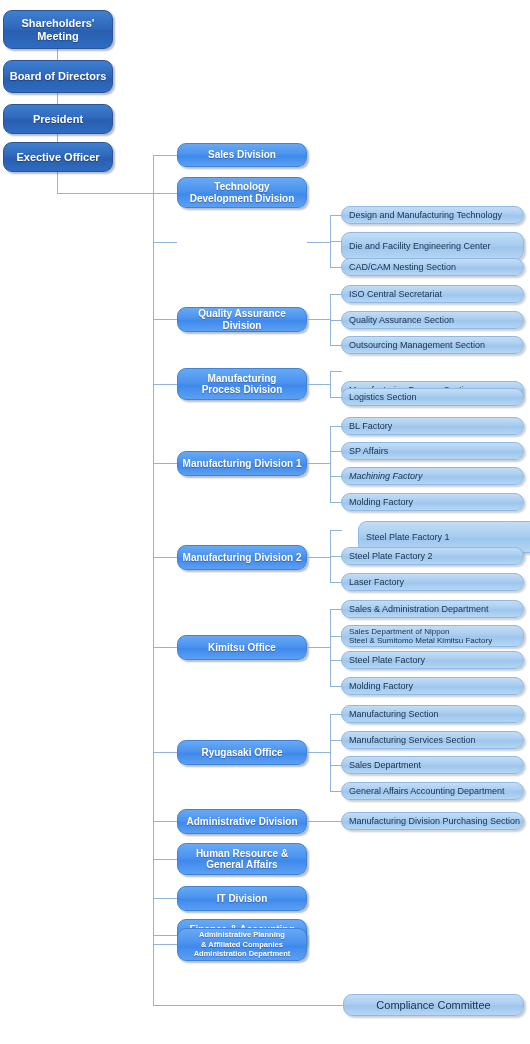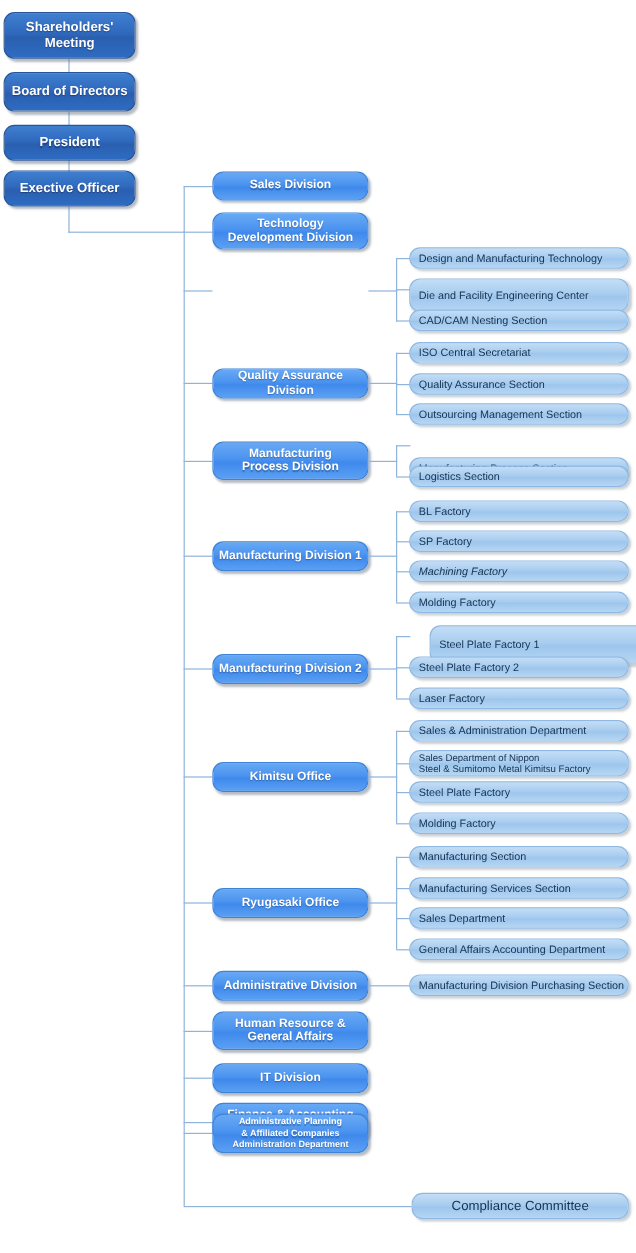--- a/index.html
+++ b/index.html
@@ -142,21 +142,21 @@
 
   <div class="ln h" style="left:153px;top:463px;width:24px;"></div>
   <div class="box lvl2" style="left:177px;top:451px;width:130px;height:25px;">Manufacturing Division 1</div>
   <div class="ln h" style="left:307px;top:463px;width:24px;"></div>
   <div class="ln v" style="left:330px;top:426px;height:76px;"></div>
 
   <div class="ln h" style="left:330px;top:426px;width:12px;"></div>
   <div class="box lvl3" style="left:341px;top:417px;width:183px;height:18px;">BL Factory</div>
 
   <div class="ln h" style="left:330px;top:451px;width:12px;"></div>
-  <div class="box lvl3" style="left:341px;top:442px;width:183px;height:18px;">SP Factory</div>
+  <div class="box lvl3" style="left:341px;top:442px;width:183px;height:18px;">SP Affairs</div>
 
   <div class="ln h" style="left:330px;top:476px;width:12px;"></div>
   <div class="box lvl3" style="left:341px;top:467px;width:183px;height:18px;font-style:italic;">Machining Factory</div>
 
   <div class="ln h" style="left:330px;top:502px;width:12px;"></div>
   <div class="box lvl3" style="left:341px;top:493px;width:183px;height:18px;">Molding Factory</div>
 
   <div class="ln h" style="left:153px;top:557px;width:24px;"></div>
   <div class="box lvl2" style="left:177px;top:545px;width:130px;height:25px;">Manufacturing Division 2</div>
   <div class="ln h" style="left:307px;top:557px;width:24px;"></div>

